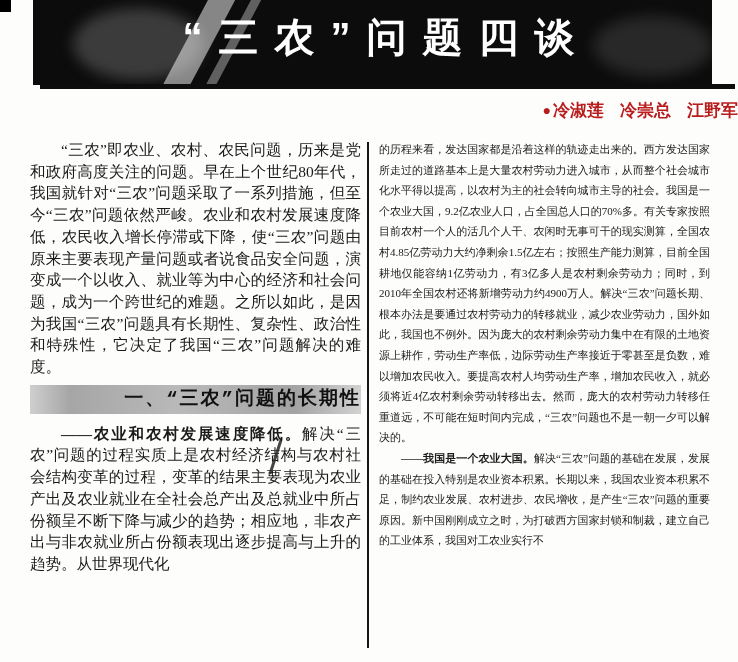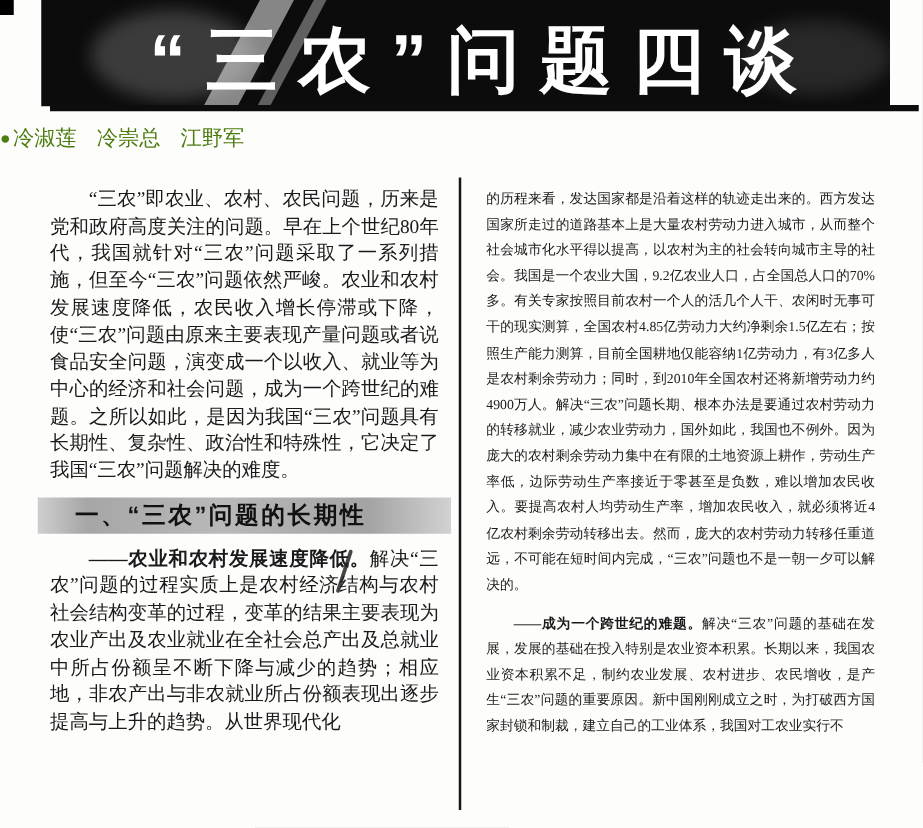--- a/index.html
+++ b/index.html
@@ -18,47 +18,47 @@
   .banner-underline { position:absolute; left:40px; top:84px; width:695px; height:5px; background:#0d0d0d; }
   .streak { position:absolute; background:rgba(255,255,255,0.5); transform:rotate(28deg); }
   .streak.s1 { left:150px; top:-25px; width:24px; height:150px; }
   .streak.s2 { left:192px; top:-20px; width:9px; height:140px; background:rgba(255,255,255,0.35); }
   .blob { position:absolute; border-radius:50%; filter:blur(7px); }
   .blob.b1 { left:40px; top:8px; width:130px; height:72px; background:rgba(150,150,150,0.35); }
   .blob.b2 { left:560px; top:16px; width:120px; height:60px; background:rgba(210,210,210,0.14); }
   .banner-title {
     position:relative; z-index:2; text-align:center; padding:10px 0 0 28px;
     font-family:"Liberation Sans","DejaVu Sans",sans-serif;
-    font-weight:bold; font-size:58px; color:#ffffff; letter-spacing:16px;
+    font-weight:bold; font-size:40px; color:#ffffff; letter-spacing:16px;
     white-space:nowrap;
   }
   .byline {
-    position:absolute; top:99px; left:0; width:100%; text-align:left;
+    position:absolute; top:99px; left:0; width:100%; text-align:right;
     font-family:"Liberation Sans","DejaVu Sans",sans-serif;
-    font-weight:normal; font-size:17px; color:#4d7c0f;
+    font-weight:bold; font-size:17px; color:#b91c1c;
   }
   .byline .bullet { font-size:14px; vertical-align:1px; margin-right:2px; }
   .byline .author { margin-right:16px; }
   .byline .author:last-child { margin-right:0; }
 
   .col { position:absolute; top:139px; height:518px; overflow:hidden; text-align:justify; }
   .col-left  { left:30px;  width:331px; font-size:15.5px; line-height:21.7px; }
   .col-right { left:379px; width:331px; font-size:11px;   line-height:20.6px; }
-  .col p { margin:10px; text-indent:2em; }
+  .col p { margin:0; text-indent:2em; }
   .col p.no-indent { text-indent:0; }
   .lead { font-weight:bold; }
 
   .divider { position:absolute; left:367px; top:142px; width:2px; height:506px; background:#161616; }
 
   .section-heading {
     height:29px; line-height:29px; margin:7px 0 9px 0;
     background:linear-gradient(90deg,#cfcfcf 0%,#a6a6a6 12%,#b9b9b9 45%,#a3a3a3 80%,#d2d2d2 100%);
-    font-family:Liberation Sans, sans-serif;
+    font-family:Liberation Mono, monospace;
     font-weight:bold; font-size:19px; letter-spacing:2px; color:#111;
-    padding-left:30px; text-align:left; text-indent:0;
+    padding-left:30px; text-align:right; text-indent:0;
   }
   .pen-mark {
     position:absolute; left:244px; top:300px; width:3px; height:36px;
     background:#262626; transform:rotate(18deg); border-radius:2px; opacity:.85;
   }
 </style>
 </head>
 <body>
 
 <div class="page">
@@ -82,16 +82,16 @@
     <p>“三农”即农业、农村、农民问题，历来是党和政府高度关注的问题。早在上个世纪80年代，我国就针对“三农”问题采取了一系列措施，但至今“三农”问题依然严峻。农业和农村发展速度降低，农民收入增长停滞或下降，使“三农”问题由原来主要表现产量问题或者说食品安全问题，演变成一个以收入、就业等为中心的经济和社会问题，成为一个跨世纪的难题。之所以如此，是因为我国“三农”问题具有长期性、复杂性、政治性和特殊性，它决定了我国“三农”问题解决的难度。</p>
     <div class="section-heading">一、“三农”问题的长期性</div>
     <p><span class="lead">——农业和农村发展速度降低。</span><span>解决“三农”问题的过程实质上是农村经济结构与农村社会结构变革的过程，变革的结果主要表现为农业产出及农业就业在全社会总产出及总就业中所占份额呈不断下降与减少的趋势；相应地，非农产出与非农就业所占份额表现出逐步提高与上升的趋势。从世界现代化</span></p>
     <div class="pen-mark"></div>
   </div>
 
   <div class="divider"></div>
 
   <div class="col col-right">
     <p class="no-indent">的历程来看，发达国家都是沿着这样的轨迹走出来的。西方发达国家所走过的道路基本上是大量农村劳动力进入城市，从而整个社会城市化水平得以提高，以农村为主的社会转向城市主导的社会。我国是一个农业大国，9.2亿农业人口，占全国总人口的70%多。有关专家按照目前农村一个人的活几个人干、农闲时无事可干的现实测算，全国农村4.85亿劳动力大约净剩余1.5亿左右；按照生产能力测算，目前全国耕地仅能容纳1亿劳动力，有3亿多人是农村剩余劳动力；同时，到2010年全国农村还将新增劳动力约4900万人。解决“三农”问题长期、根本办法是要通过农村劳动力的转移就业，减少农业劳动力，国外如此，我国也不例外。因为庞大的农村剩余劳动力集中在有限的土地资源上耕作，劳动生产率低，边际劳动生产率接近于零甚至是负数，难以增加农民收入。要提高农村人均劳动生产率，增加农民收入，就必须将近4亿农村剩余劳动转移出去。然而，庞大的农村劳动力转移任重道远，不可能在短时间内完成，“三农”问题也不是一朝一夕可以解决的。</p>
-    <p><span class="lead">——成为一个跨世纪的难题。</span><span>解决“三农”问题的基础在发展，发展的基础在投入特别是农业资本积累。长期以来，我国农业资本积累不足，制约农业发展、农村进步、农民增收，是产生“三农”问题的重要原因。新中国刚刚成立之时，为打破西方国家封锁和制裁，建立自己的工业体系，我国对工农业实行不</span></p>
+    <p><span class="lead">——我国是一个农业大国。</span><span>解决“三农”问题的基础在发展，发展的基础在投入特别是农业资本积累。长期以来，我国农业资本积累不足，制约农业发展、农村进步、农民增收，是产生“三农”问题的重要原因。新中国刚刚成立之时，为打破西方国家封锁和制裁，建立自己的工业体系，我国对工农业实行不</span></p>
   </div>
 
 </div>
 
 </body></html>

